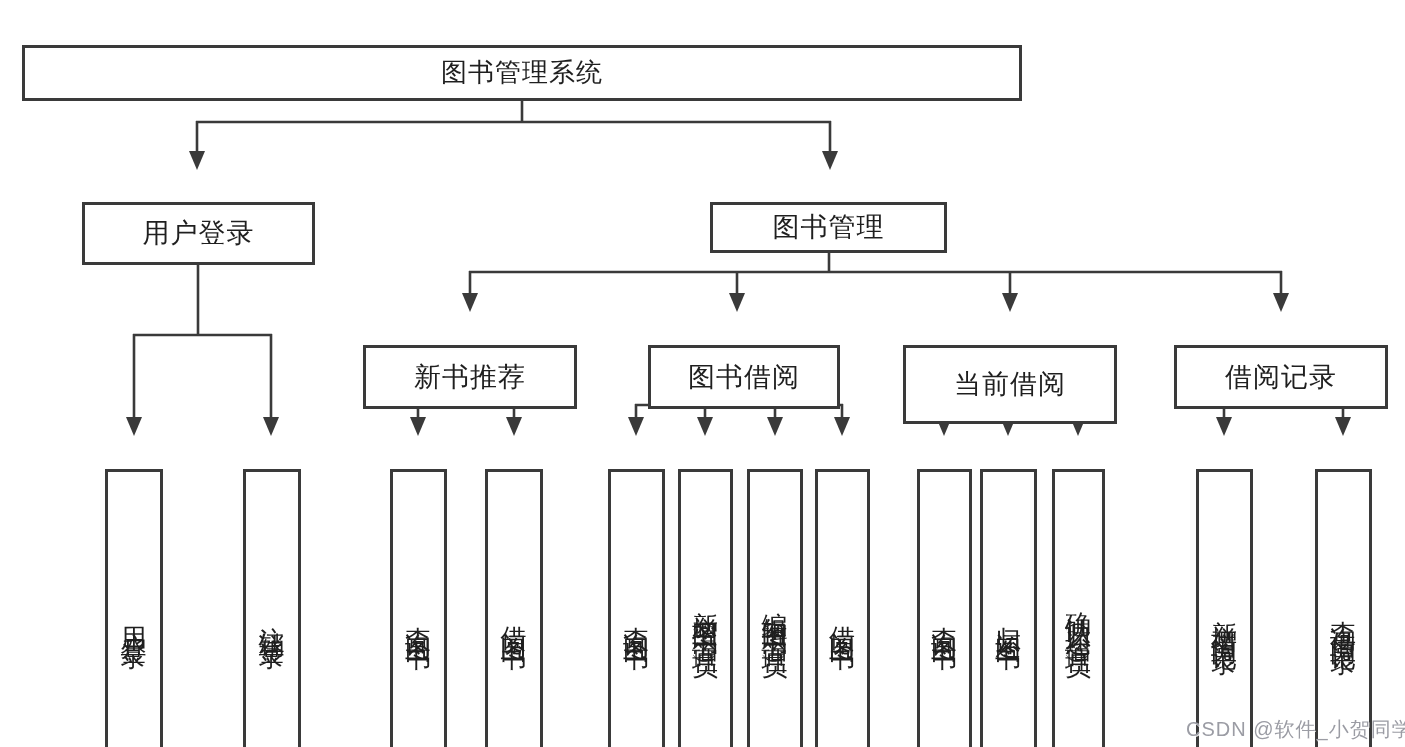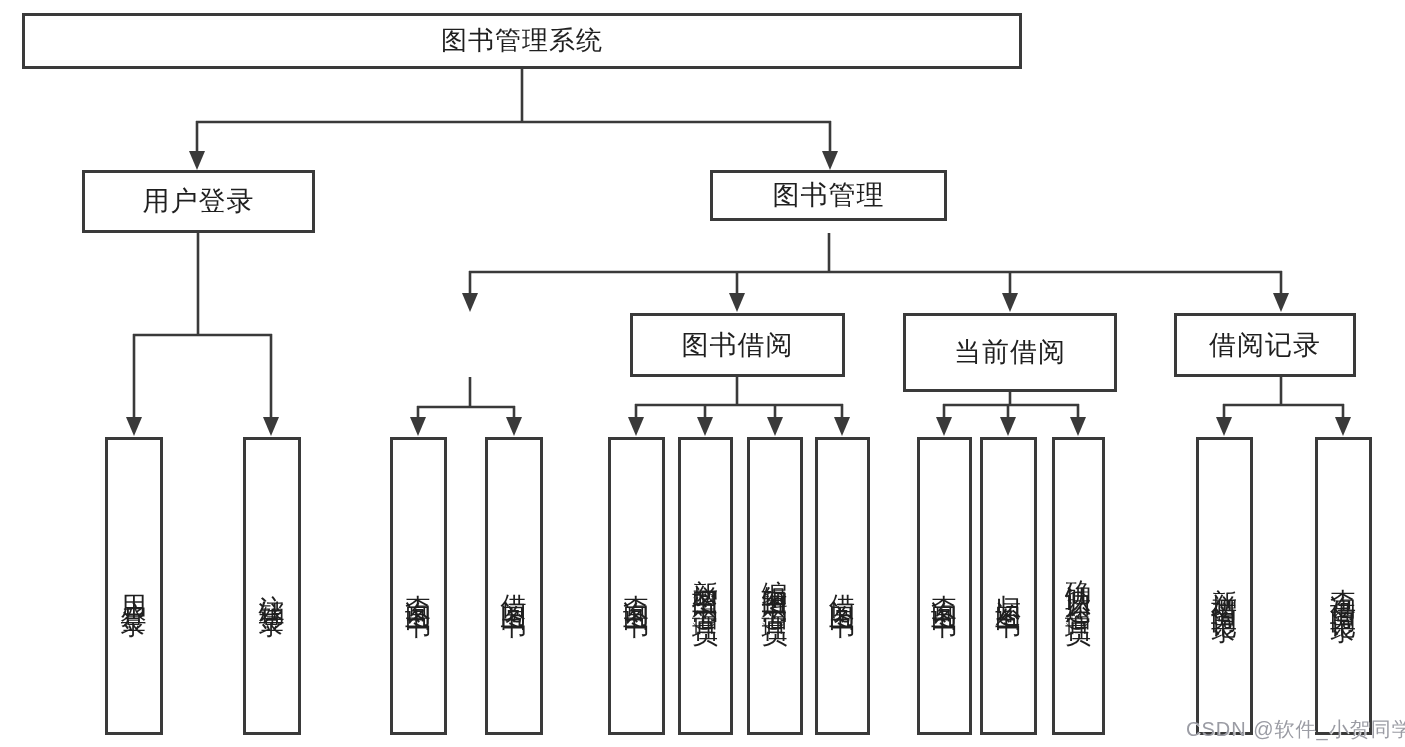--- a/index.html
+++ b/index.html
@@ -22,20 +22,21 @@
   .connectors polygon{fill:var(--line);}
   .node{
     position:absolute;z-index:2;
     box-sizing:border-box;
     border:3px solid var(--line);
     background:var(--box-bg);
     display:flex;align-items:center;justify-content:center;
     font-size:27px;line-height:1.2;
     color:var(--text);
     letter-spacing:1px;
+    margin-top:32px;
   }
   .node.root{font-size:26px;}
   .leaf .vtext{
     writing-mode:vertical-rl;
     text-orientation:mixed;
     letter-spacing:6px;
     line-height:1;
     font-size:26px;
     white-space:nowrap;
   }
@@ -119,27 +120,30 @@
     <span>图书管理系统</span>
   </div>
 
   <div class="node" style="left:82px;top:170px;width:233px;height:63px">
     <span>用户登录</span>
   </div>
   <div class="node" style="left:710px;top:170px;width:237px;height:51px">
     <span>图书管理</span>
   </div>
 
-  <div class="node" style="left:630px;top:313px;width:215px;height:64px">
+  <div class="node" style="left:363px;top:313px;width:214px;height:64px">
+    <span>新书推荐</span>
+  </div>
+  <div class="node" style="left:648px;top:313px;width:192px;height:64px">
     <span>图书借阅</span>
   </div>
   <div class="node" style="left:903px;top:313px;width:214px;height:79px">
     <span>当前借阅</span>
   </div>
-  <div class="node" style="left:1174px;top:313px;width:182px;height:64px">
+  <div class="node" style="left:1174px;top:313px;width:214px;height:64px">
     <span>借阅记录</span>
   </div>
 
   <div class="node leaf" style="left:105px;top:437px;width:58px;height:298px">
     <span class="vtext">用户登录</span>
   </div>
   <div class="node leaf" style="left:243px;top:437px;width:58px;height:298px">
     <span class="vtext">注销登录</span>
   </div>
   <div class="node leaf" style="left:390px;top:437px;width:57px;height:298px">

